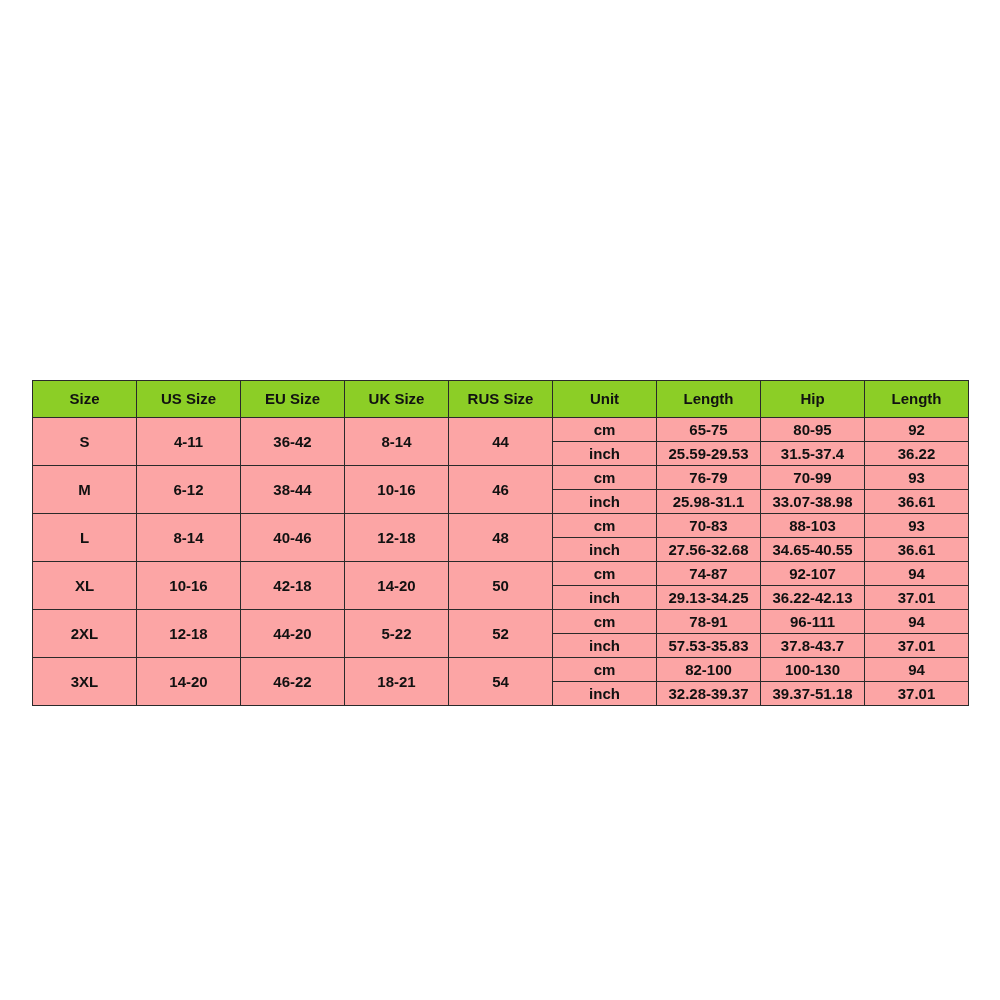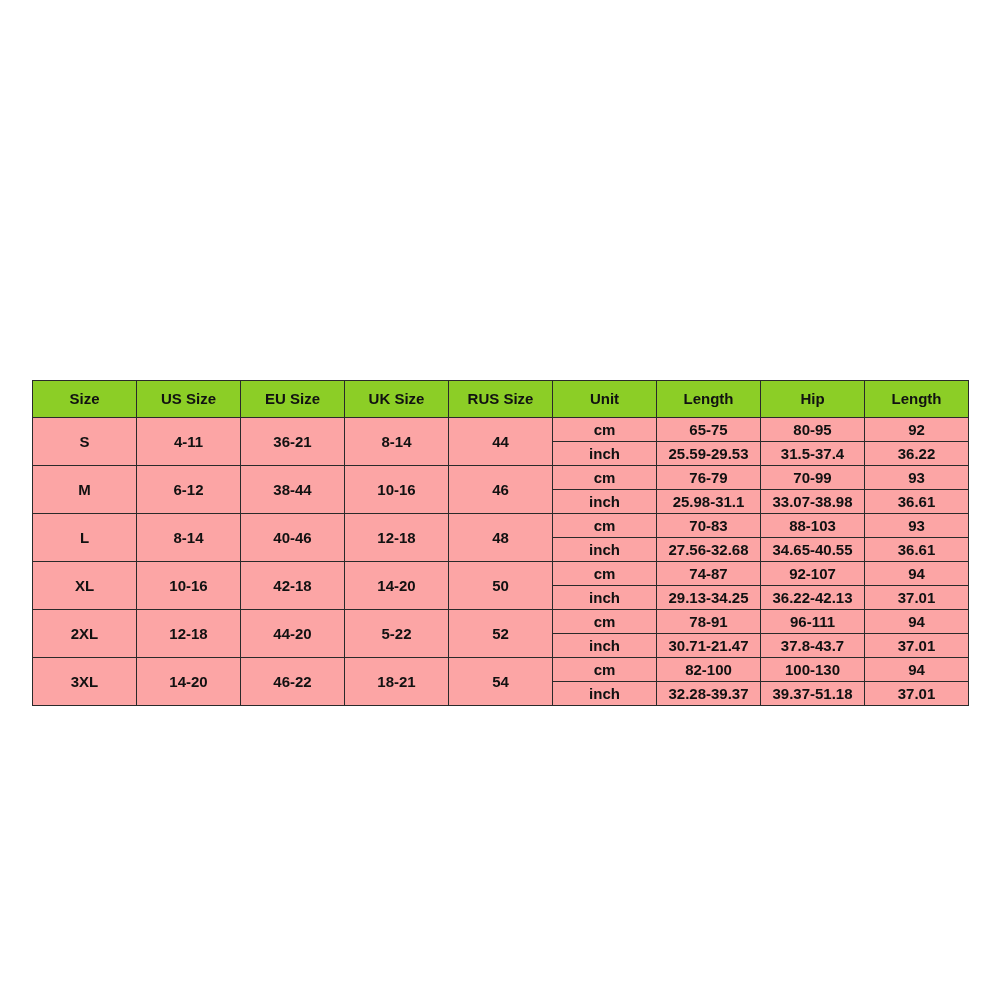--- a/index.html
+++ b/index.html
@@ -93,21 +93,21 @@
           <th>Length</th>
           <th>Hip</th>
           <th>Length</th>
         </tr>
       </thead>
       <tbody>
 
         <tr>
           <td class="span-cell" rowspan="2">S</td>
           <td class="span-cell" rowspan="2">4-11</td>
-          <td class="span-cell" rowspan="2">36-21</td>
+          <td class="span-cell" rowspan="2">36-42</td>
           <td class="span-cell" rowspan="2">8-14</td>
           <td class="span-cell" rowspan="2">44</td>
           <td>cm</td>
           <td>65-75</td>
           <td>80-95</td>
           <td>92</td>
         </tr>
         <tr>
           <td>inch</td>
           <td>25.59-29.53</td>
@@ -175,21 +175,21 @@
           <td class="span-cell" rowspan="2">44-20</td>
           <td class="span-cell" rowspan="2">5-22</td>
           <td class="span-cell" rowspan="2">52</td>
           <td>cm</td>
           <td>78-91</td>
           <td>96-111</td>
           <td>94</td>
         </tr>
         <tr>
           <td>inch</td>
-          <td>30.71-21.47</td>
+          <td>57.53-35.83</td>
           <td>37.8-43.7</td>
           <td>37.01</td>
         </tr>
 
         <tr>
           <td class="span-cell" rowspan="2">3XL</td>
           <td class="span-cell" rowspan="2">14-20</td>
           <td class="span-cell" rowspan="2">46-22</td>
           <td class="span-cell" rowspan="2">18-21</td>
           <td class="span-cell" rowspan="2">54</td>

